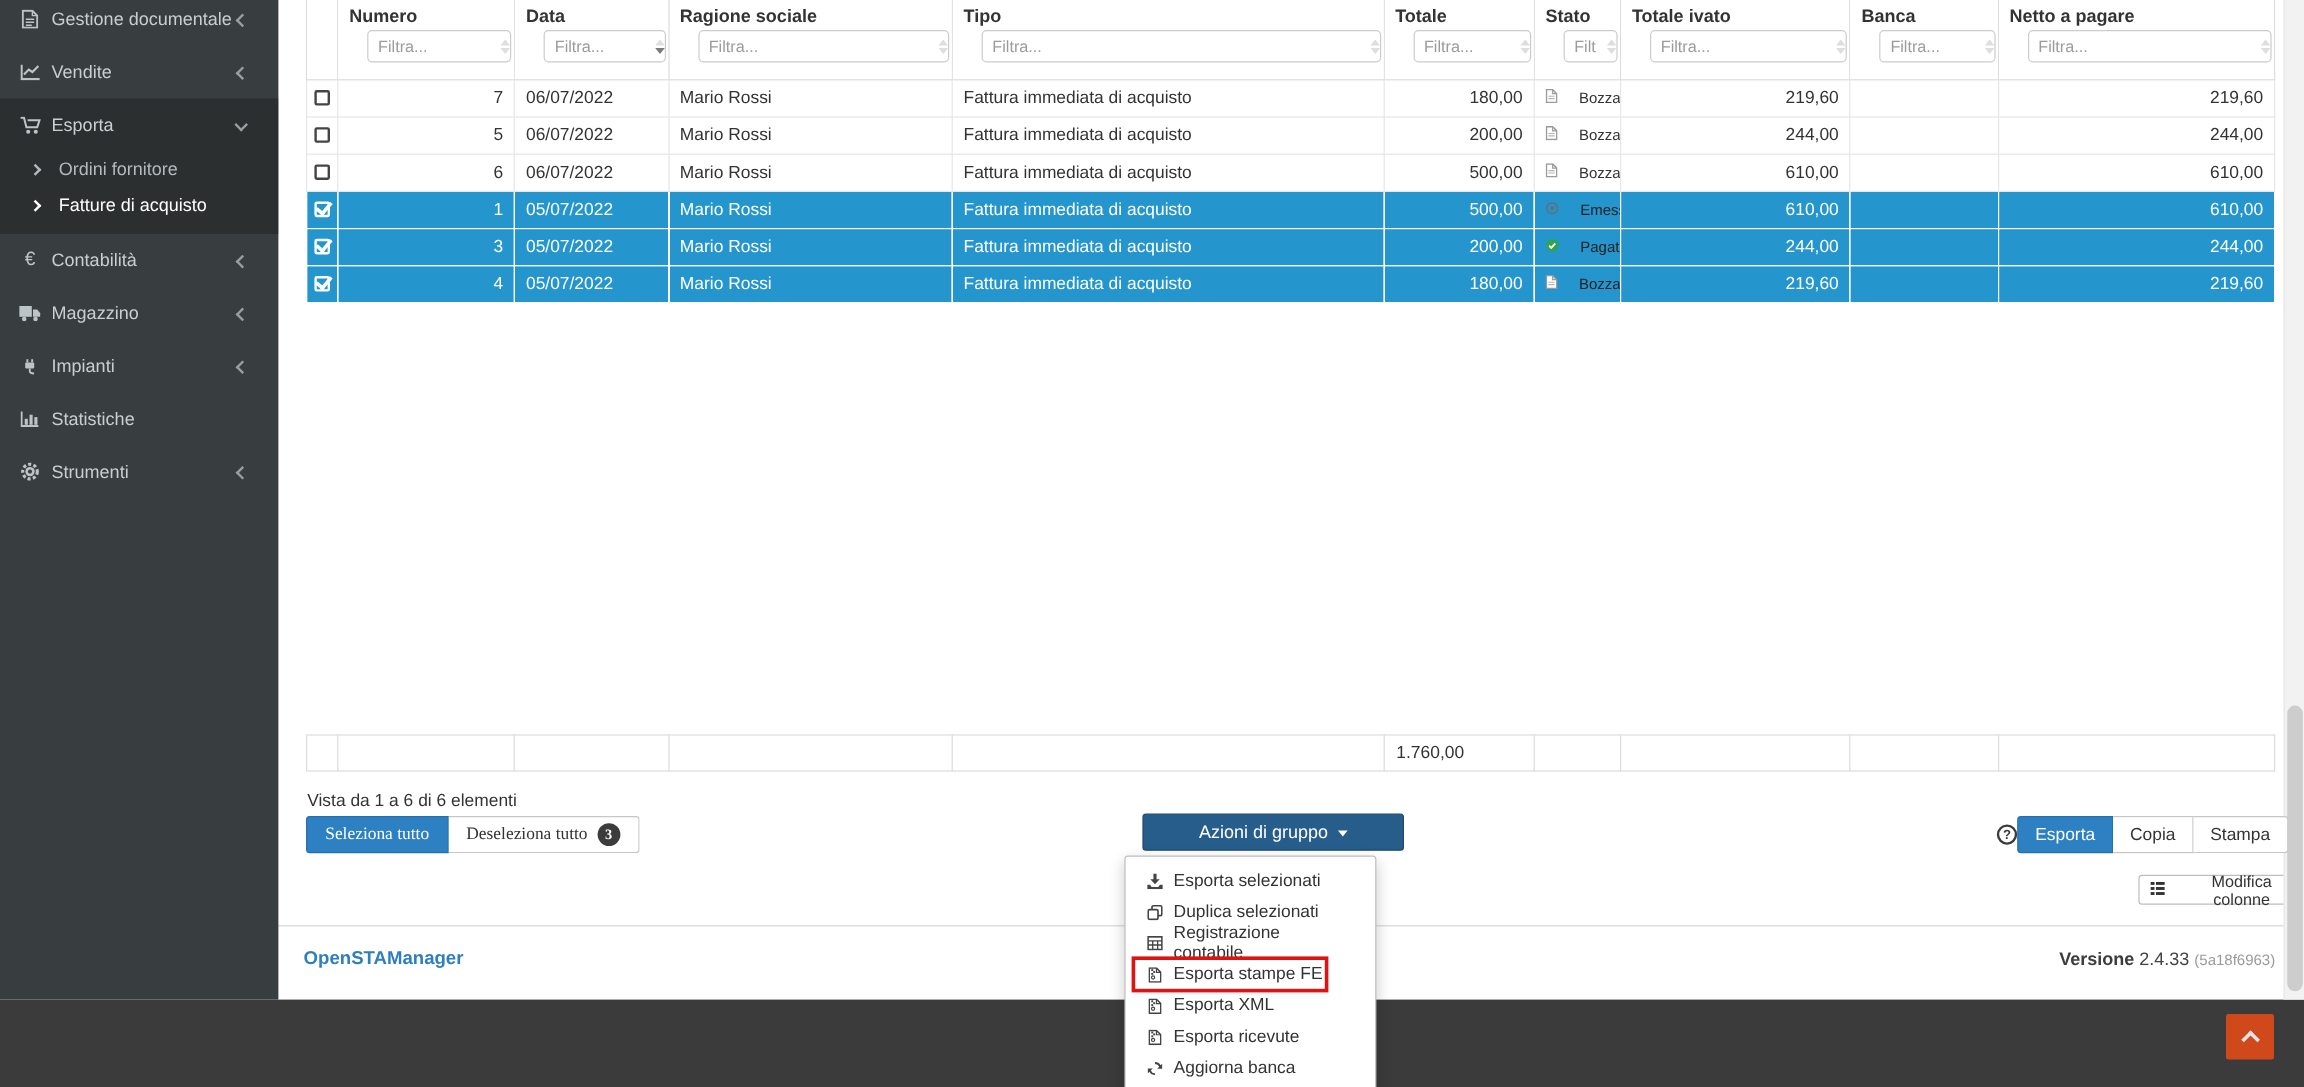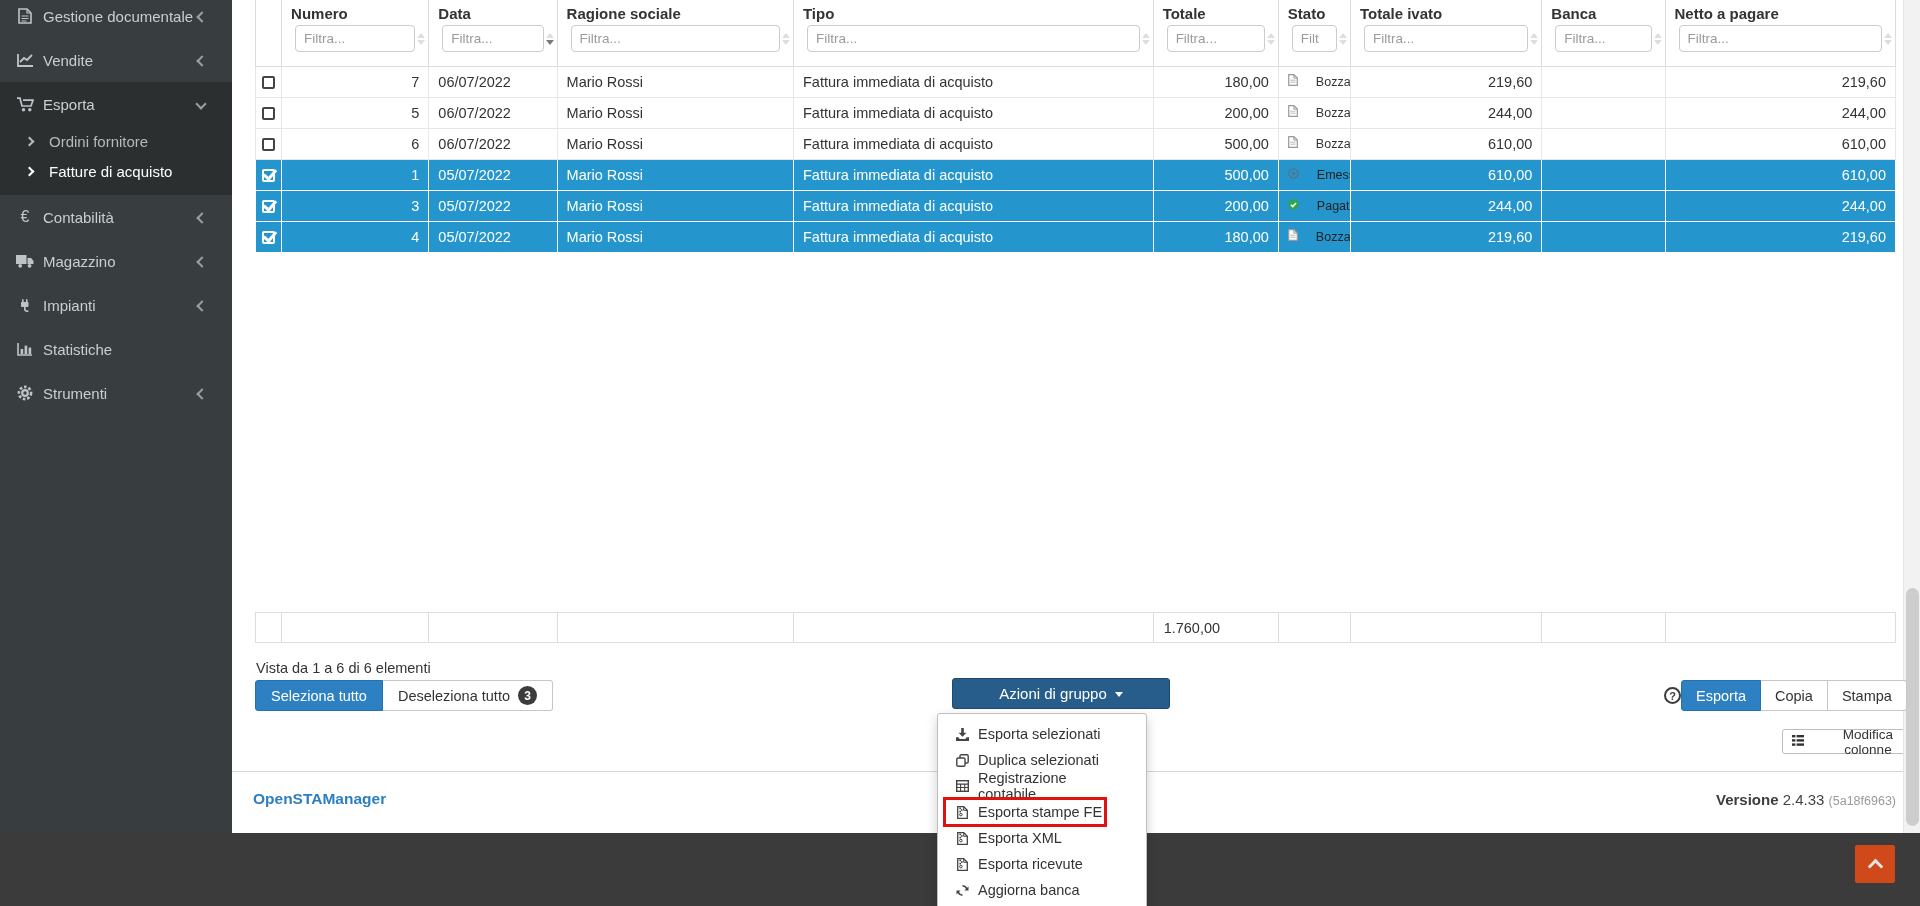--- a/index.html
+++ b/index.html
@@ -24,21 +24,21 @@
   .sub-item{position:relative;height:30px;display:flex;align-items:center;color:#b2babd;font-size:15px;cursor:pointer}
   .sub-item.active{color:#fff}
   .chev-right{display:inline-block;width:7px;height:7px;margin:0 16px 0 26px;flex:0 0 auto}
   .chev-right::before{content:"";display:block;width:5px;height:5px;border-right:2px solid currentColor;border-bottom:2px solid currentColor;transform:rotate(-45deg)}
 
   
   .grid{position:absolute;border-collapse:collapse;table-layout:fixed;background:#fff}
   .grid-main{left:255px;top:0;width:1641px}
   .grid-main th{border:1px solid #dcdcdc;border-top:none;vertical-align:top;position:relative;height:66px;background:#fff;text-align:left}
   .col-label{font-weight:bold;font-size:15px;padding:5px 0 3px 9px;white-space:nowrap;overflow:hidden}
-  .filter-input{display:block;margin-left:13px;width:calc(100% - 26px);height:27px;border:1px solid #ccc;border-radius:4px;
+  .filter-input{display:block;margin-left:24px;width:calc(100% - 26px);height:27px;border:1px solid #ccc;border-radius:4px;
                 padding:0 8px;font-size:13.5px;color:#555;font-family:inherit;background:#fff;min-width:22px}
   .filter-input::placeholder{color:#9b9b9b}
   .sorts{position:absolute;right:3px;top:33px;display:flex;flex-direction:column;gap:2px;align-items:center}
   .tri-up{width:0;height:0;border-left:4px solid transparent;border-right:4px solid transparent;border-bottom:5px solid #dedede}
   .tri-down{width:0;height:0;border-left:4px solid transparent;border-right:4px solid transparent;border-top:5px solid #dedede}
   .tri-down.active{border-top-color:#7a7a7a}
   .grid-main td{border:1px solid #e7e7e7;height:31px;padding:0 9px;font-size:14.5px;color:#333;overflow:hidden;white-space:nowrap}
   td.al-r{text-align:right}
   tr.sel td{background:#2496cd;border-color:#fff;color:#fff}
   .cb-cell{text-align:center;padding:0 !important}
@@ -47,21 +47,21 @@
   tr.sel .cb::after{content:"";position:absolute;left:2px;top:-4px;width:5px;height:10px;
                     border-right:3px solid #fff;border-bottom:3px solid #fff;transform:rotate(40deg)}
   .stato{font-size:12.5px;color:#333;display:flex;align-items:center;gap:18px;white-space:nowrap}
   tr.sel .stato{color:#222}
   .grid-sum{left:255px;top:612px;width:1641px}
   .grid-sum td{border:1px solid #ddd;height:30px;font-size:14.5px;padding:0 10px;background:#fff}
 
   
   .list-info{position:absolute;left:256px;top:660px;font-size:14.5px;color:#333}
   .bulk{position:absolute;left:255px;top:680px;display:flex;z-index:9}
-  .btn{height:31px;font-size:14.5px;font-family:Liberation Sans, sans-serif;cursor:pointer;display:flex;align-items:center;gap:8px;padding:0 15px}
+  .btn{height:31px;font-size:14.5px;font-family:Liberation Serif, serif;cursor:pointer;display:flex;align-items:center;gap:8px;padding:0 15px}
   .btn-blue{background:#2d80c2;color:#fff;border:1px solid #2471ad;border-radius:3px 0 0 3px}
   .btn-white{background:#fff;color:#333;border:1px solid #c6c6c6;border-left:none;border-radius:0 3px 3px 0}
   .badge{width:19px;height:19px;border-radius:50%;background:#3c3c3c;color:#fff;font-size:12px;font-weight:bold;
          display:flex;align-items:center;justify-content:center}
   .azioni-btn{position:absolute;left:952px;top:678px;width:218px;height:31px;background:#275d8a;border:1px solid #1d4a70;
               border-radius:3px;color:#fff;font-size:15px;font-family:inherit;display:flex;align-items:center;
               justify-content:center;gap:8px;cursor:pointer;z-index:20}
   .caret-down{width:0;height:0;border-left:4px solid transparent;border-right:4px solid transparent;border-top:5px solid #fff;margin-top:2px}
   .help{position:absolute;left:1664px;top:687px;width:17px;height:17px;border:2px solid #3c3c3c;border-radius:50%;
         font-size:11px;font-weight:bold;color:#3c3c3c;display:flex;align-items:center;justify-content:center;cursor:pointer}

